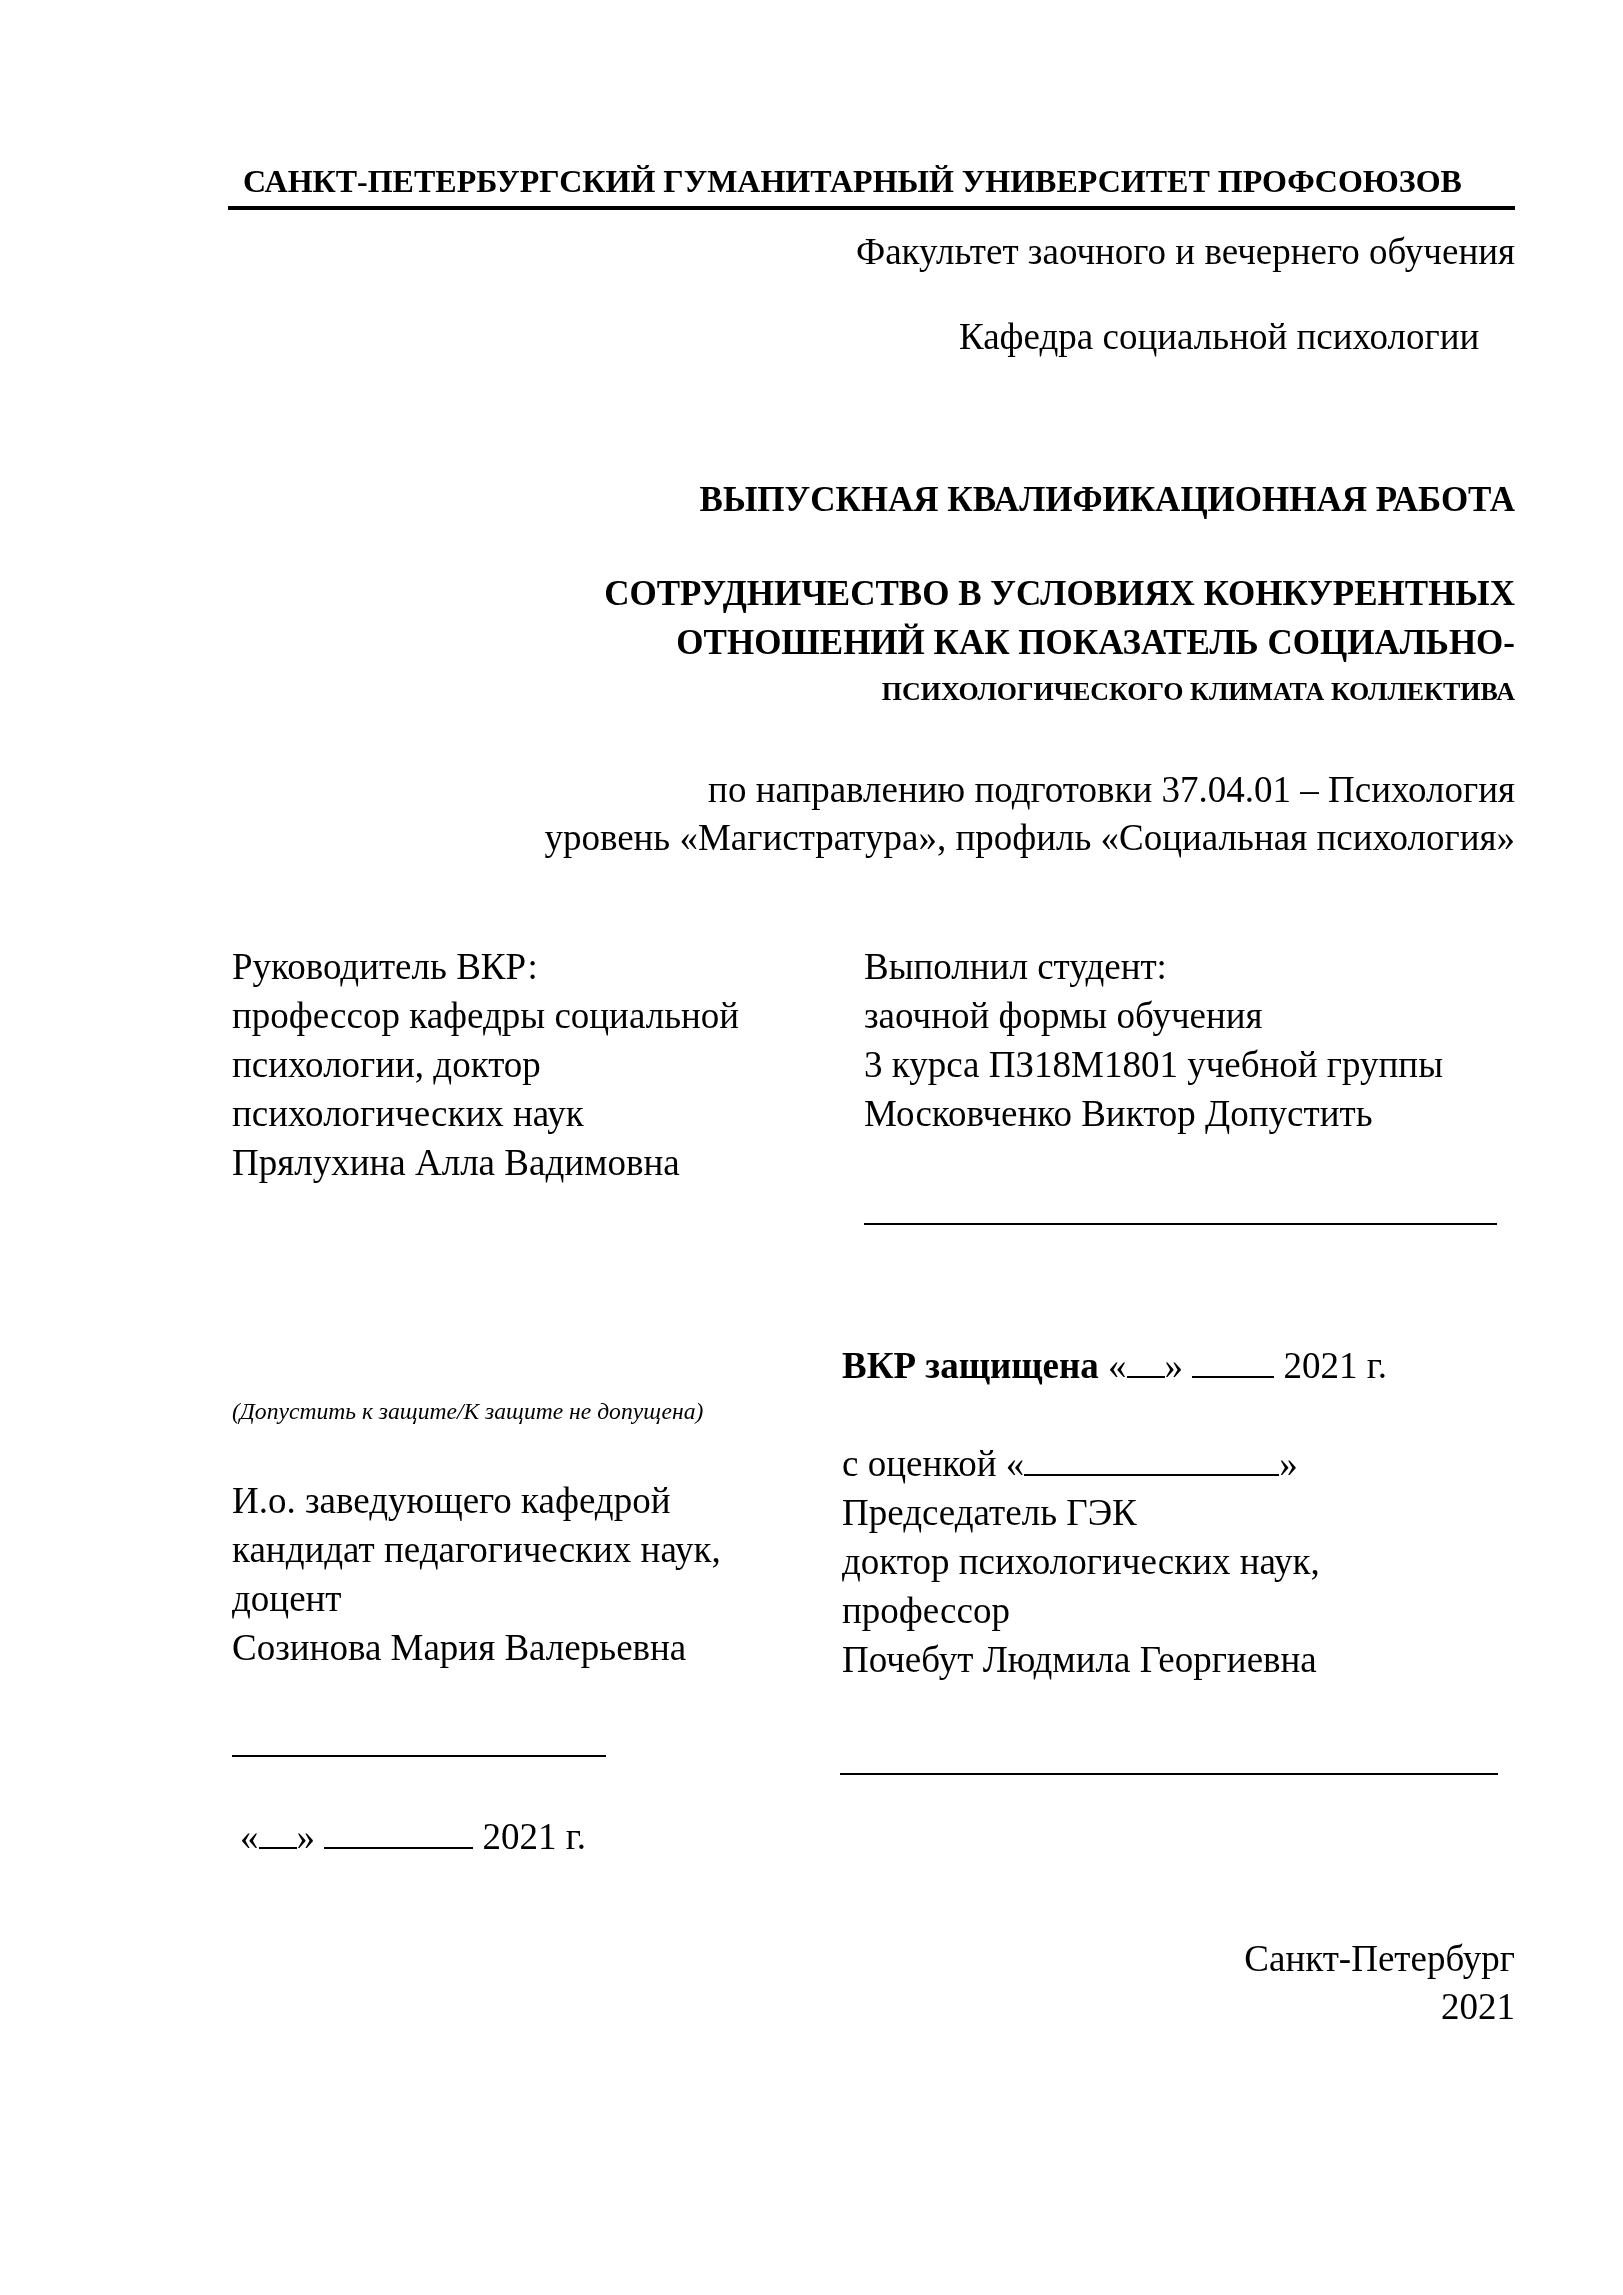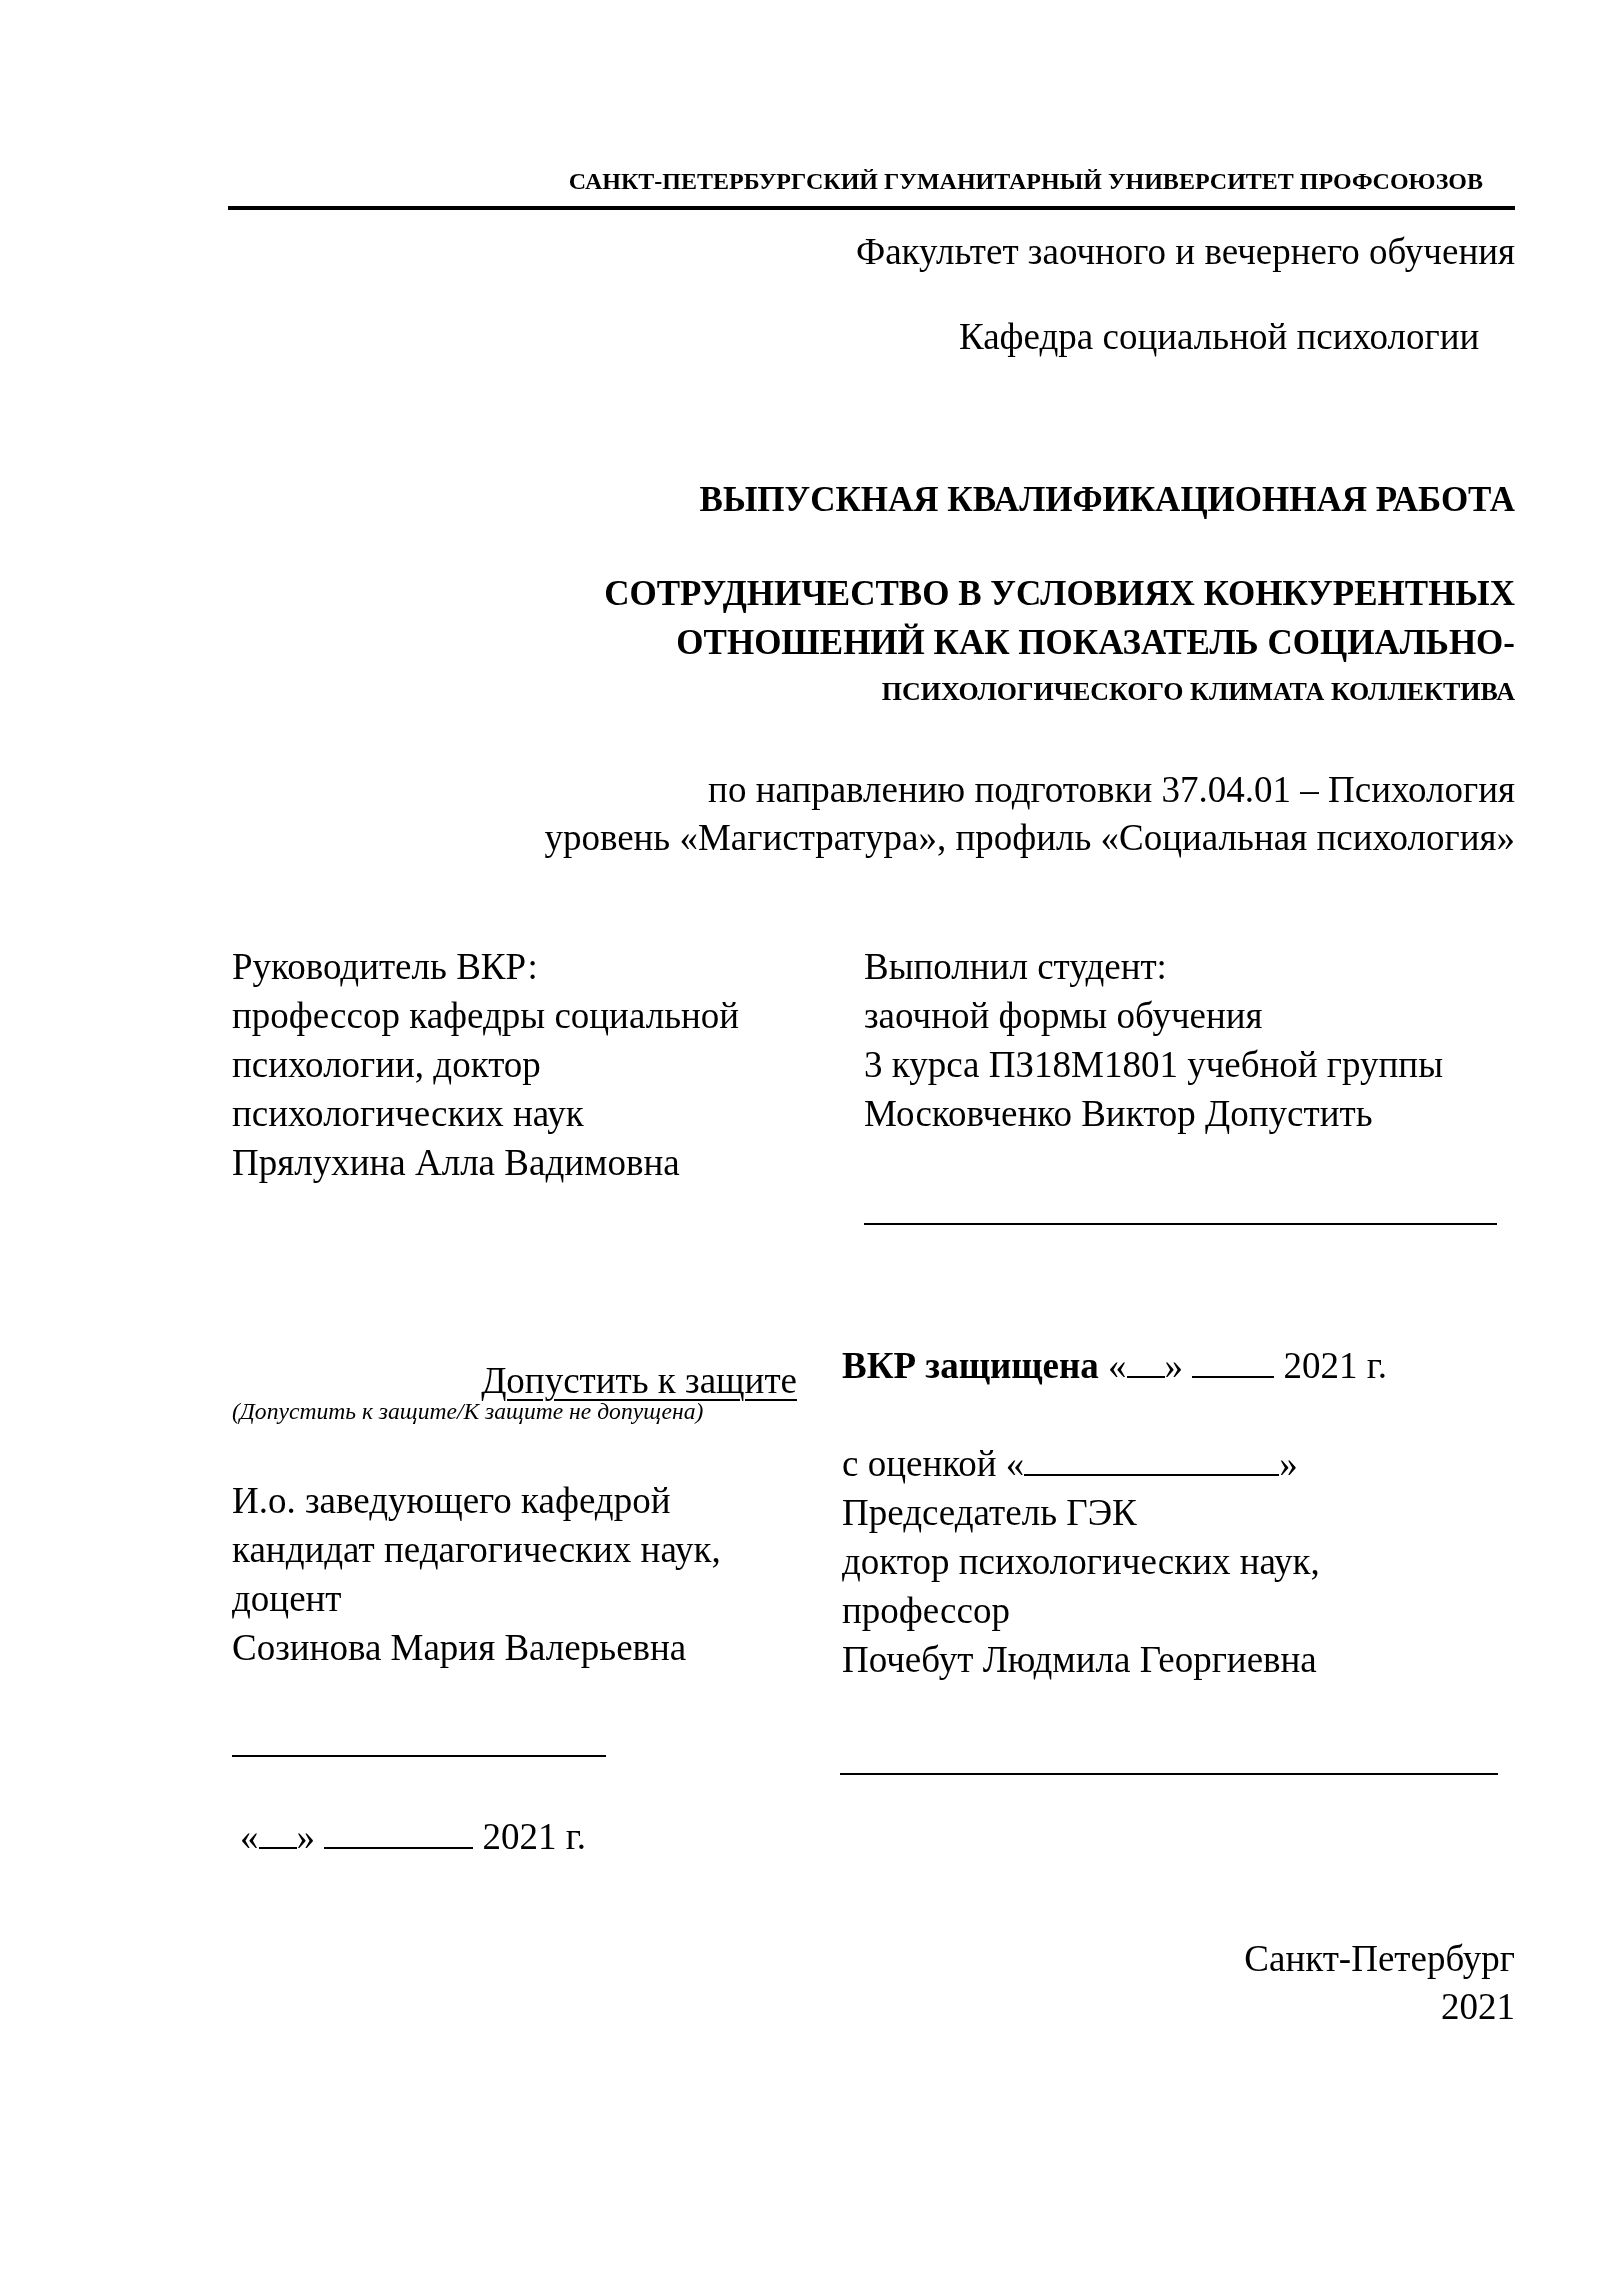--- a/index.html
+++ b/index.html
@@ -14,21 +14,21 @@
     .u { text-decoration: underline; text-decoration-thickness: 2.4px; text-underline-offset: 5.5px; }
     .it { font-style: italic; font-size: 23.6px; line-height: 31px; }
     .blank { display: inline-block; border-bottom: 2.4px solid #000; height: 31px; vertical-align: baseline; }
     .stack div { font-size: 37px; line-height: 49px; white-space: nowrap; }
   </style>
 </head>
 <body>
 
 <div class="page">
 
-  <div class="abs t bold" style="left:243px; top:157px; width:1240px; text-align:right; font-size:24px;">САНКТ-ПЕТЕРБУРГСКИЙ ГУМАНИТАРНЫЙ УНИВЕРСИТЕТ ПРОФСОЮЗОВ</div>
+  <div class="abs t bold" style="left:243px; top:157px; width:1240px; text-align:left; font-size:32px;">САНКТ-ПЕТЕРБУРГСКИЙ ГУМАНИТАРНЫЙ УНИВЕРСИТЕТ ПРОФСОЮЗОВ</div>
   <div class="rule" style="left:228px; top:206px; width:1287px; height:3.9px;"></div>
   <div class="abs t center" style="left:228px; top:212px; width:1287px;">Факультет заочного и вечернего обучения</div>
   <div class="abs t" style="left:959px; top:312px;">Кафедра социальной психологии</div>
 
   <div class="abs t bold center" style="left:228px; top:460px; width:1287px; font-size:35px;">ВЫПУСКНАЯ КВАЛИФИКАЦИОННАЯ РАБОТА</div>
   <div class="abs t bold center" style="left:228px; top:554px; width:1287px; font-size:35px;">СОТРУДНИЧЕСТВО В УСЛОВИЯХ КОНКУРЕНТНЫХ</div>
   <div class="abs t bold center" style="left:228px; top:603px; width:1287px; font-size:35px;">ОТНОШЕНИЙ КАК ПОКАЗАТЕЛЬ СОЦИАЛЬНО-</div>
   <div class="abs t bold center" style="left:228px; top:652px; width:1287px; font-size:26px;">ПСИХОЛОГИЧЕСКОГО КЛИМАТА КОЛЛЕКТИВА</div>
 
   <div class="abs t center" style="left:228px; top:750px; width:1287px;">по направлению подготовки 37.04.01 – Психология</div>
@@ -43,21 +43,20 @@
   </div>
 
   <div class="abs stack" style="left:864px; top:942px;">
     <div>Выполнил студент:</div>
     <div>заочной формы обучения</div>
     <div>3 курса ПЗ18М1801 учебной группы</div>
     <div>Московченко Виктор Допустить</div>
   </div>
   <div class="rule" style="left:864px; top:1223px; width:633px; height:2.4px;"></div>
 
-  <div class="abs t u center" style="left:232px; top:1341px; width:565px;">Допустить к защите</div>
   <div class="abs it" style="left:232px; top:1396px;">(Допустить к защите/К защите не допущена)</div>
 
   <div class="abs stack" style="left:232px; top:1476px;">
     <div>И.о. заведующего кафедрой</div>
     <div>кандидат педагогических наук,</div>
     <div>доцент</div>
     <div>Созинова Мария Валерьевна</div>
   </div>
   <div class="rule" style="left:232px; top:1755px; width:374px; height:2.4px;"></div>
 

